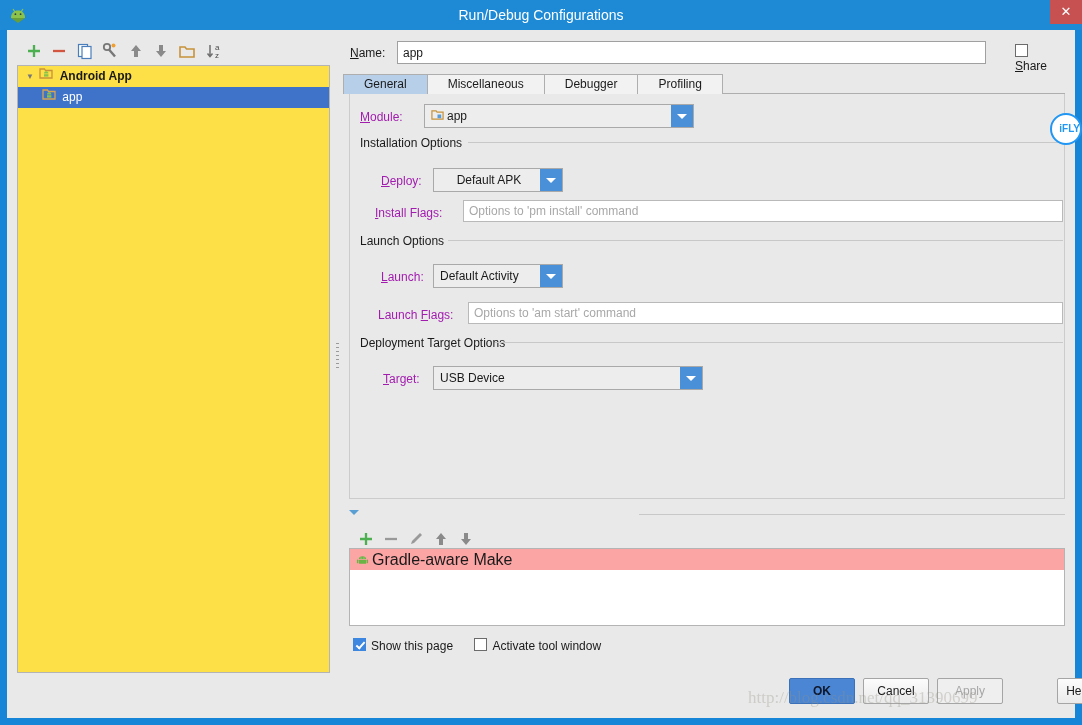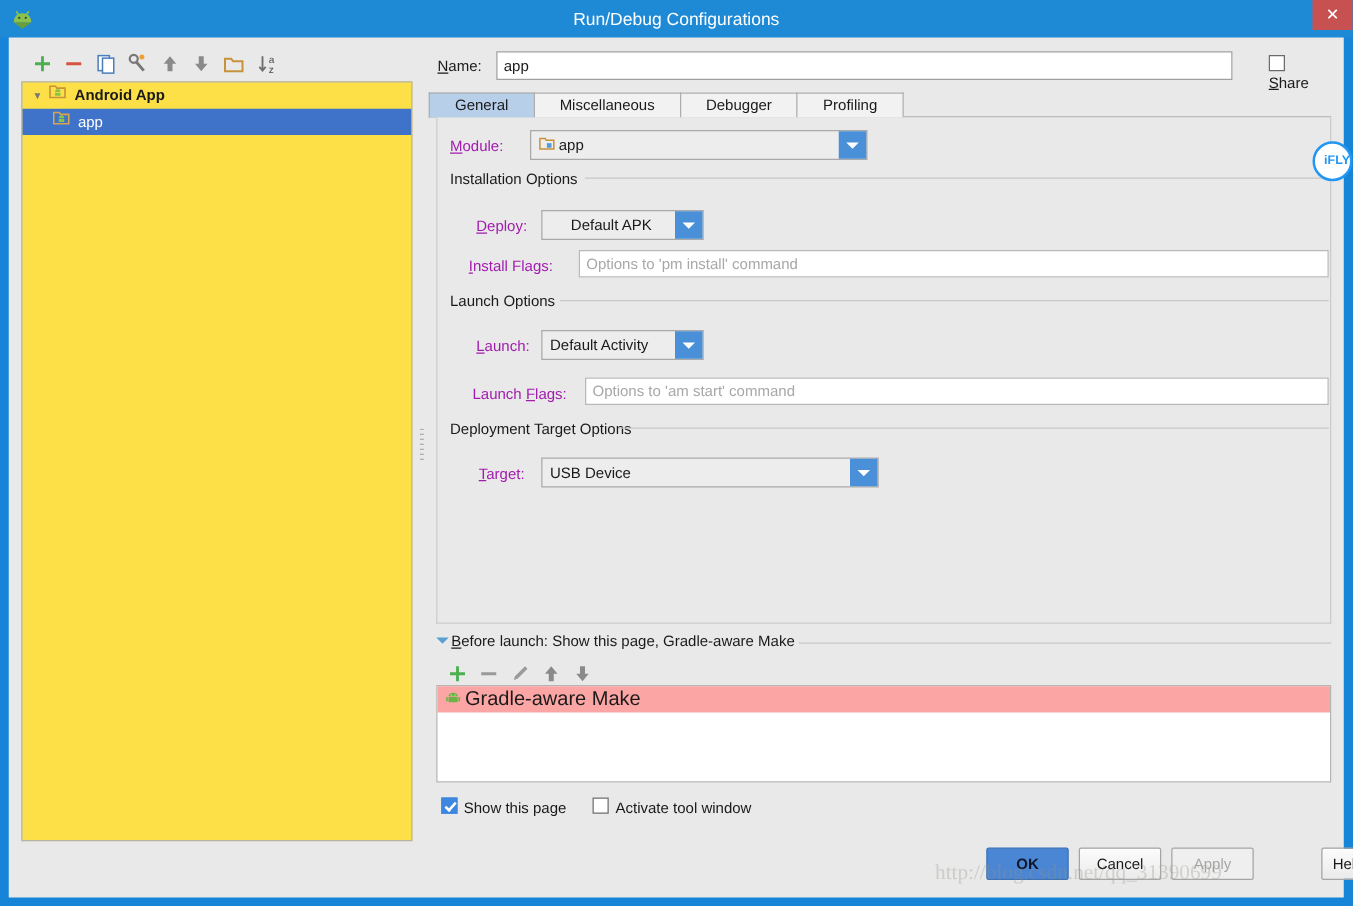--- a/index.html
+++ b/index.html
@@ -360,21 +360,20 @@
 
       <div class="flabel" style="left:33px; top:278px;"><span class="u">T</span>arget:</div>
       <div class="combo" style="left:83px; top:272px; width:270px;">
         <span class="val">USB Device</span>
         <span class="arrow"></span>
       </div>
     </div>
 
     <div id="bl-header">
       <div id="bl-tri"></div>
-      <div id="bl-title"><span class="u">B</span><span>efore launch: Show this page, Gradle-aware Make</span></div>
       <div id="bl-line" style="left:290px; width:426px;"></div>
     </div>
 
     <div id="bl-toolbar">
       <div class="tb-btn" style="left:6px">
         <svg viewBox="0 0 22 22" width="22" height="22">
             <path d="M11 5 v12 M5 11 h12" stroke="#4caf50" stroke-width="2.3" fill="none"></path>
           </svg>
       </div>
       <div class="tb-btn" style="left:31px">

